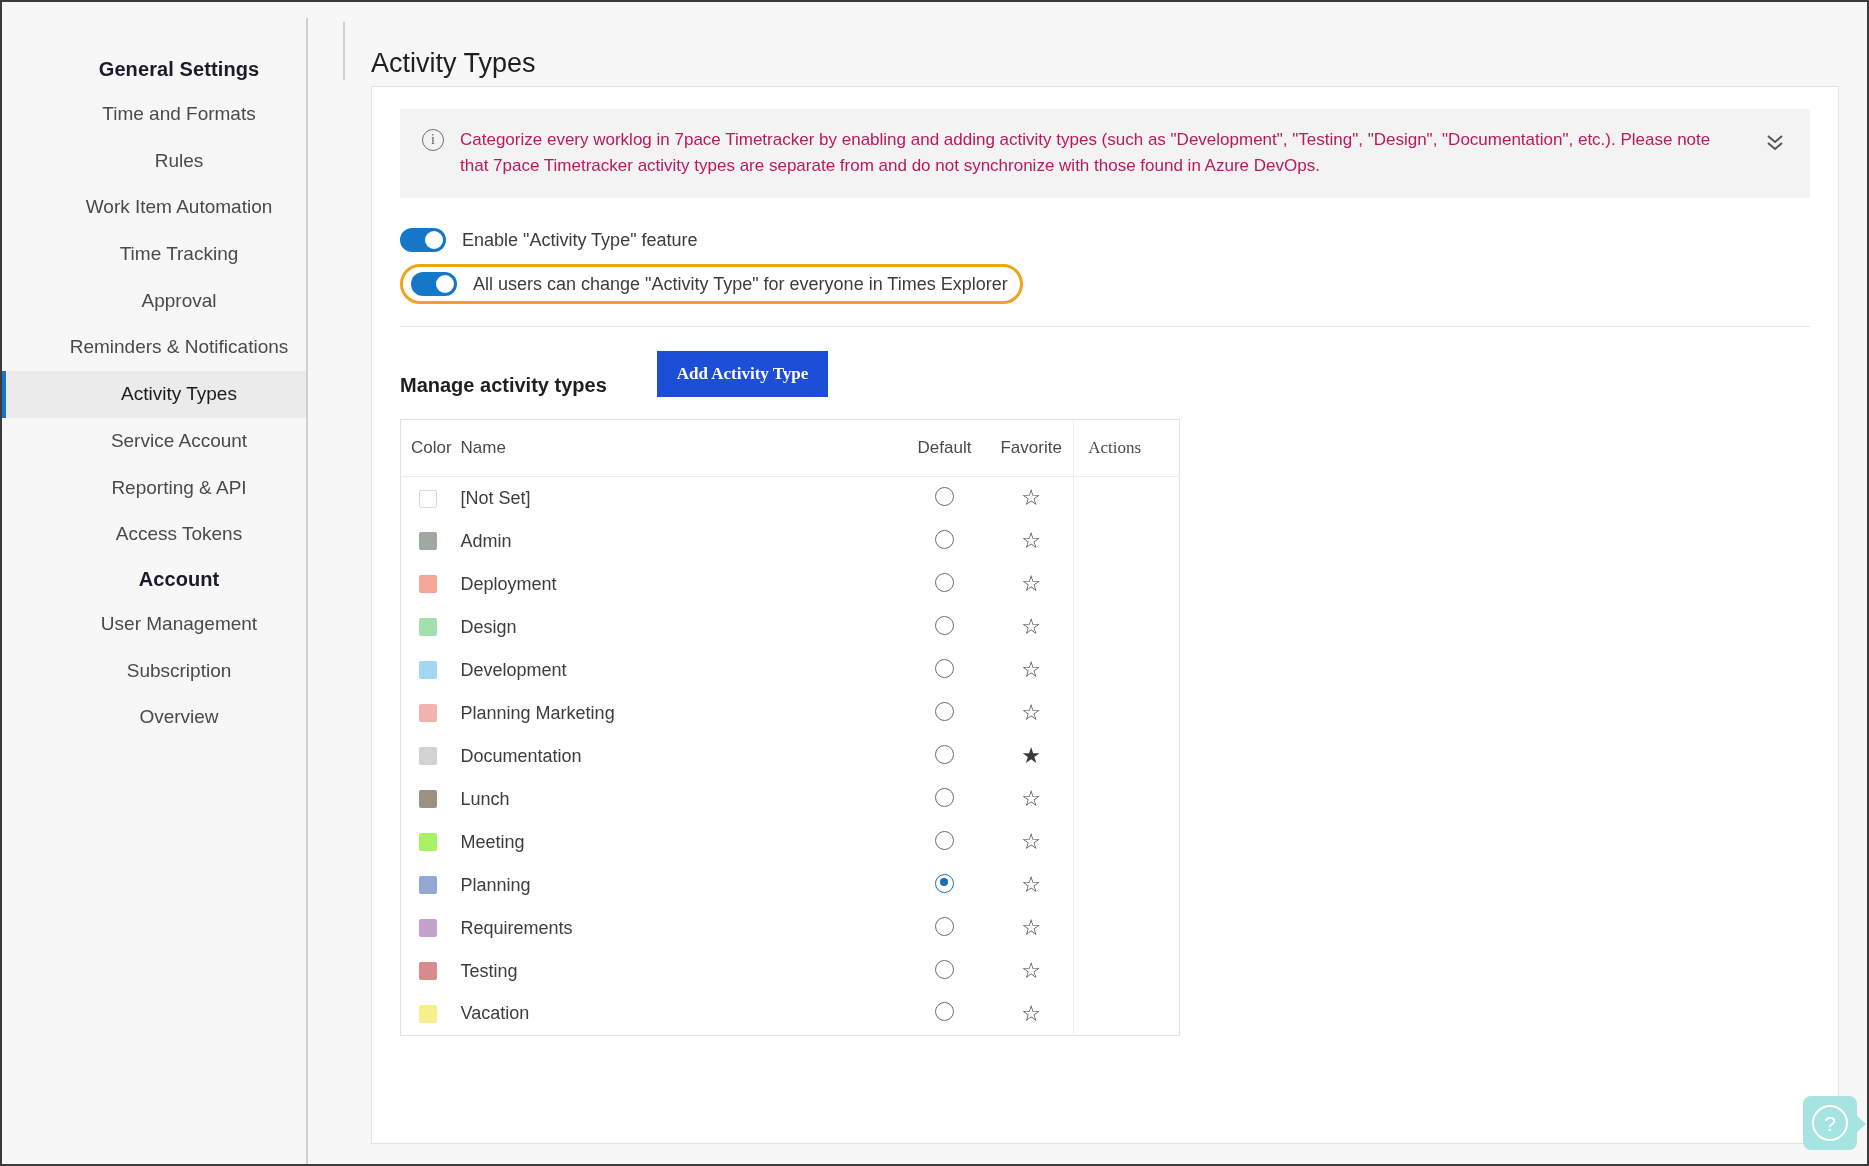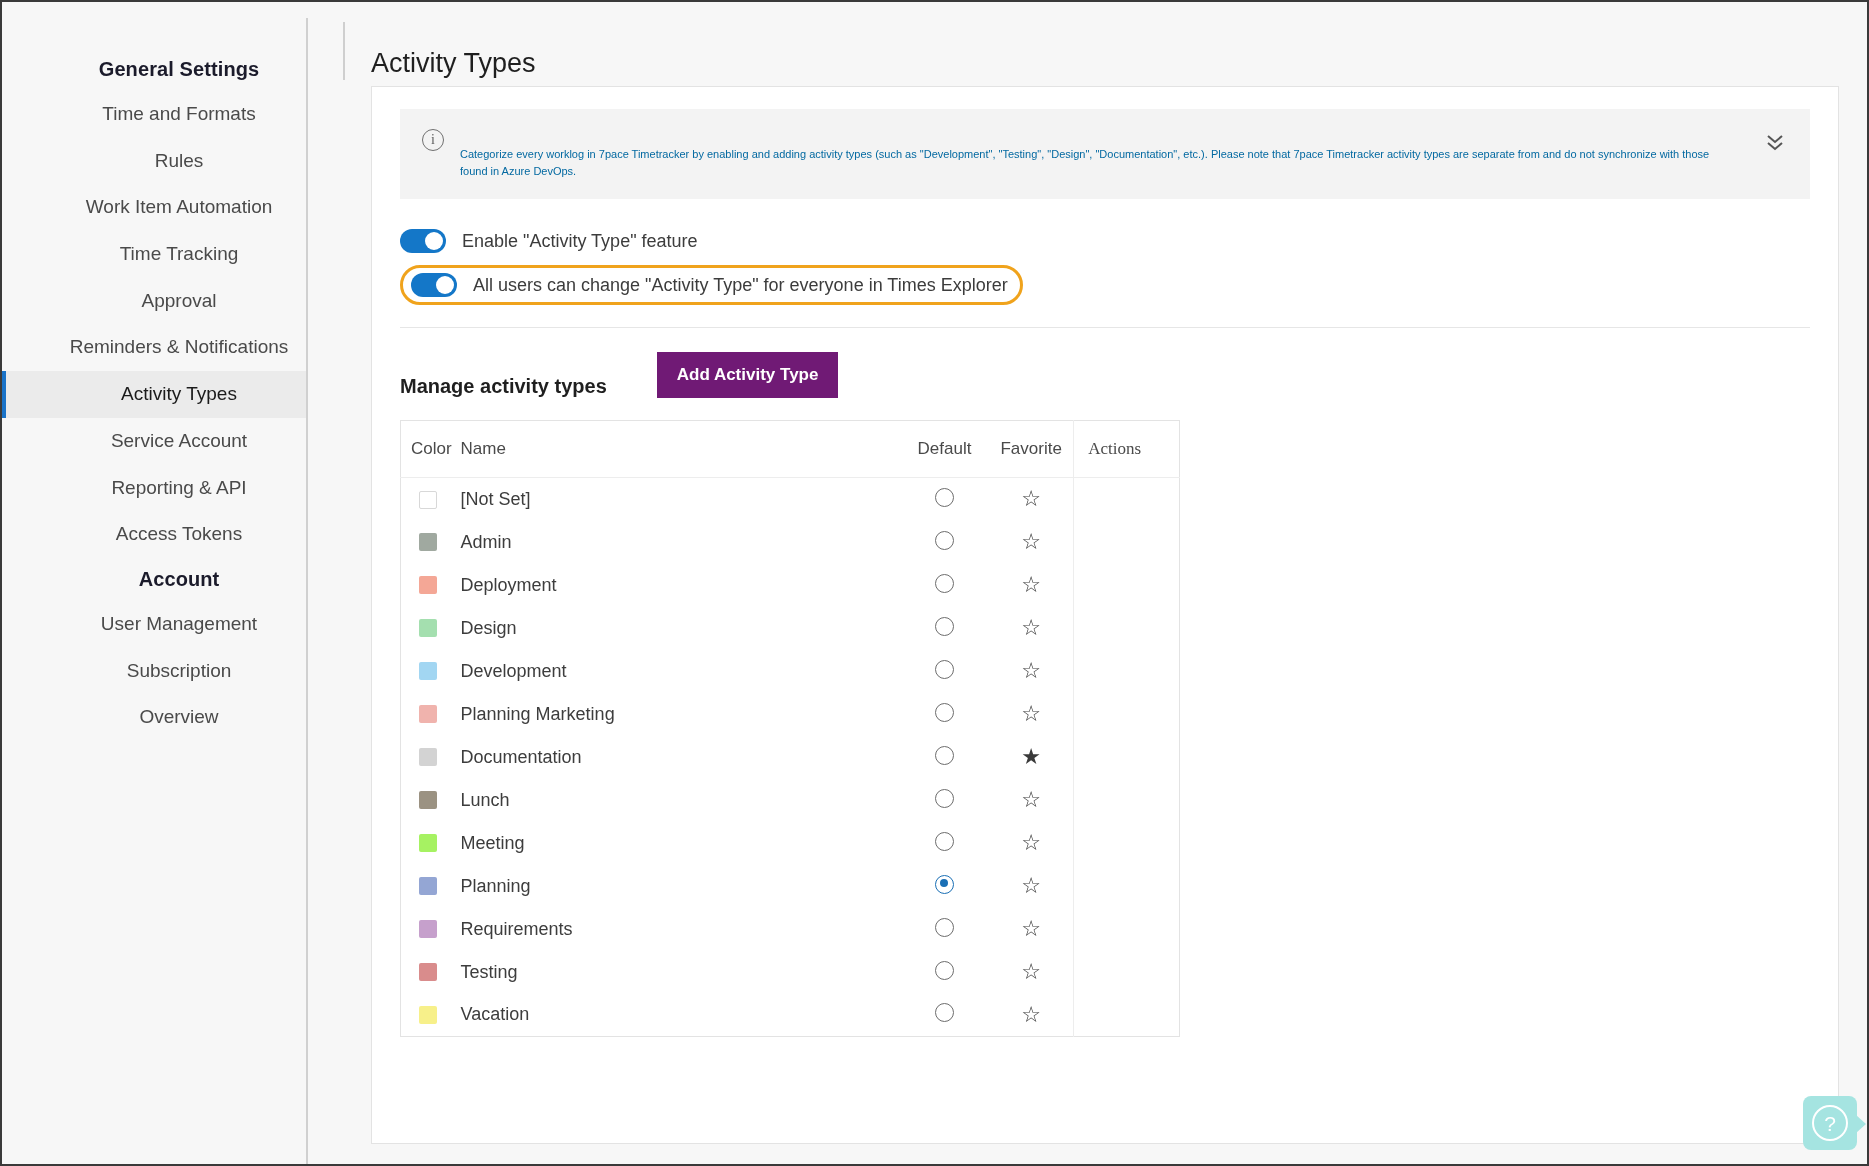--- a/index.html
+++ b/index.html
@@ -98,26 +98,25 @@
     border-radius: 50%;
     color: #5c5c5c;
     font-size: 14px;
     font-family: "Liberation Serif", serif;
     text-align: center;
     line-height: 20px;
     margin-right: 16px;
     margin-top: 2px;
   }
   #info-text {
-    font-size: 11px;
+    font-size: 17px;
     line-height: 1.5;
-    color: #0369a1;
+    color: #be185d;
     padding-right: 60px;
     max-width: 1330px;
-    margin-top: 19px;
   }
   #collapse-btn {
     position: absolute;
     right: 20px; top: 18px;
     width: 30px; height: 30px;
     cursor: pointer;
   }
   #collapse-btn svg { display: block; }
   
   .toggle-row {
@@ -168,28 +167,28 @@
     margin: 24px 28px 0 28px;
     gap: 28px;
   }
   #manage-title {
     font-size: 20px;
     font-weight: bold;
     color: #1f1f1f;
     margin-right: 22px;
   }
   #add-activity-btn {
-    background: #701a75;
+    background: #1d4ed8;
     color: #ffffff;
     font-size: 17px;
     font-weight: bold;
     border: none;
     padding: 13px 20px;
     cursor: pointer;
-    font-family: Liberation Sans, sans-serif;
+    font-family: Liberation Serif, serif;
   }
   
   #types-table {
     margin: 22px 0 0 28px;
     width: 780px;
     border: 1px solid #e3e3e3;
     border-collapse: collapse;
     background: #ffffff;
   }
   #types-table th {

